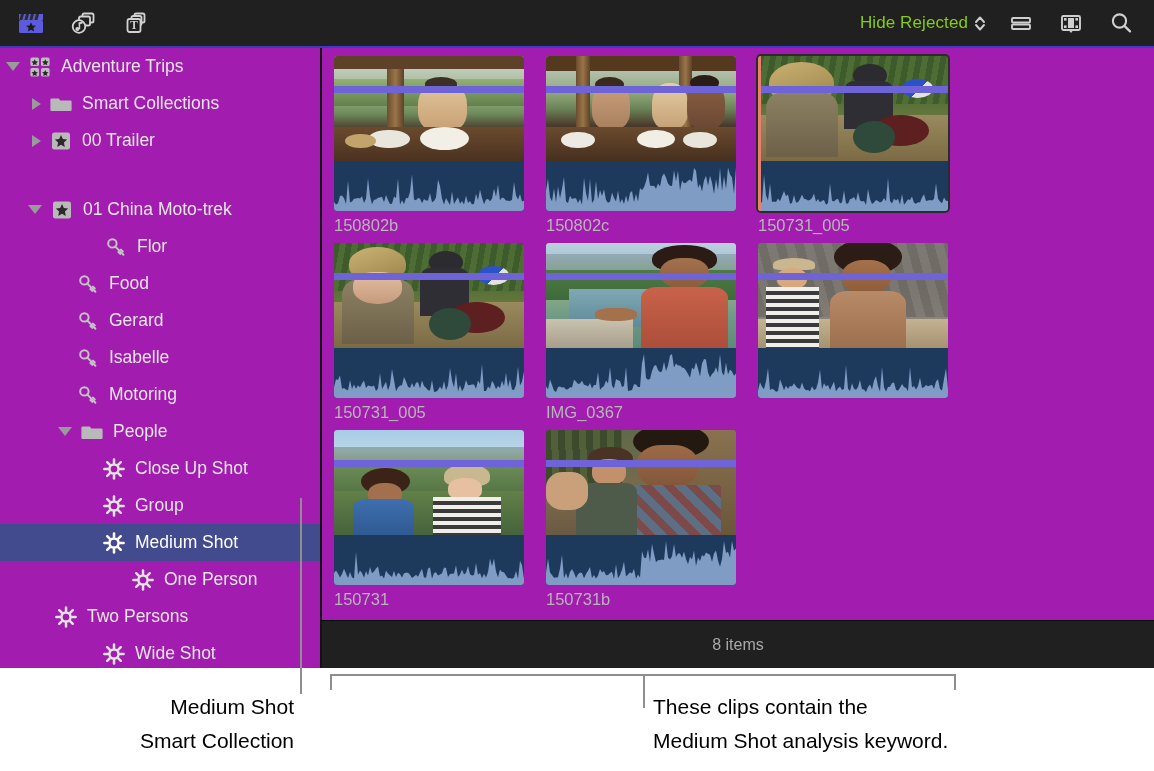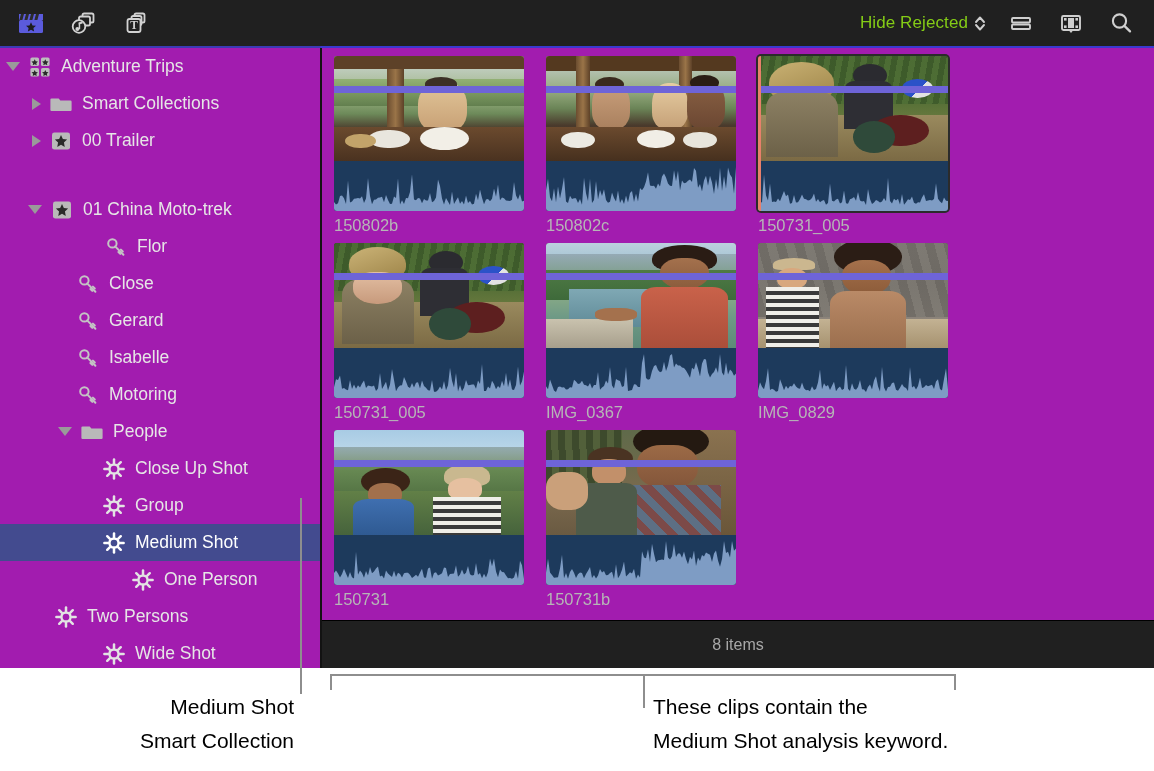--- a/index.html
+++ b/index.html
@@ -309,21 +309,21 @@
         <div class="srow" style="padding-left: 58px;">
           <span class="tri none" style="margin-right: 9px; width: 9px; height: 12px;"></span>
           <svg viewBox="0 0 24 24" class="sicon">
             <g fill="none" stroke="#c4c4c4" stroke-width="2" stroke-linecap="round">
               <circle cx="8.4" cy="8.4" r="4.2"></circle>
               <line x1="11.1" y1="11.4" x2="19.4" y2="19.7"></line>
               <line x1="14.4" y1="17" x2="16.3" y2="18.9"></line>
               <line x1="16.9" y1="14.6" x2="18.8" y2="16.5"></line>
             </g>
           </svg>
-          <span class="slabel">Close</span>
+          <span class="slabel">Food</span>
         </div>
         <div class="srow" style="padding-left: 58px;">
           <span class="tri none" style="margin-right: 9px; width: 9px; height: 12px;"></span>
           <svg viewBox="0 0 24 24" class="sicon">
             <g fill="none" stroke="#c4c4c4" stroke-width="2" stroke-linecap="round">
               <circle cx="8.4" cy="8.4" r="4.2"></circle>
               <line x1="11.1" y1="11.4" x2="19.4" y2="19.7"></line>
               <line x1="14.4" y1="17" x2="16.3" y2="18.9"></line>
               <line x1="16.9" y1="14.6" x2="18.8" y2="16.5"></line>
             </g>
@@ -624,21 +624,20 @@
                   <div style="position: absolute; left: 4%; top: 42%; width: 28%; height: 58%; background: repeating-linear-gradient(rgb(240, 239, 233) 0px, rgb(240, 239, 233) 4px, rgb(58, 58, 58) 4px, rgb(58, 58, 58) 8px);"></div>
                 </div>
               </div>
               <div class="kw-bar"></div>
               <div class="audio">
                 <svg viewBox="0 0 190 50" preserveAspectRatio="none">
                   <path d="M0,50 L0,42.7 L2,34.2 L4,38.8 L6,41.2 L8,33.3 L10,20.1 L12,42.1 L14,40.8 L16,41.8 L18,43.7 L20,43.1 L22,31.3 L24,36.6 L26,42.2 L28,37.8 L30,40.7 L32,38.1 L34,38.6 L36,35.3 L38,38.4 L40,40.2 L42,40.7 L44,34.4 L46,40.3 L48,42.3 L50,41.9 L52,43.3 L54,38.2 L56,41.9 L58,41.1 L60,34.6 L62,21.5 L64,41.3 L66,35.2 L68,38.5 L70,37.0 L72,42.1 L74,37.7 L76,33.8 L78,43.2 L80,40.2 L82,38.4 L84,41.9 L86,40.7 L88,16.9 L90,40.7 L92,43.0 L94,35.2 L96,40.8 L98,41.8 L100,39.0 L102,32.1 L104,41.3 L106,41.5 L108,44.0 L110,38.9 L112,36.6 L114,41.5 L116,32.6 L118,28.3 L120,38.2 L122,43.6 L124,18.7 L126,39.6 L128,43.4 L130,39.0 L132,38.7 L134,34.9 L136,34.4 L138,41.8 L140,42.8 L142,39.8 L144,35.9 L146,39.0 L148,40.0 L150,42.9 L152,18.9 L154,39.6 L156,38.1 L158,41.4 L160,37.9 L162,29.4 L164,40.1 L166,39.3 L168,37.1 L170,38.3 L172,37.5 L174,36.8 L176,40.9 L178,33.5 L180,31.2 L182,41.0 L184,42.4 L186,30.9 L188,20.3 L190,41.4 L190,50 Z" fill="#7e9cc4"></path>
                 </svg>
               </div>
             </div>
-            <div class="clip-name">IMG_0829</div>
           </div>
           <div class="clip">
             <div class="clip-thumb">
               <div class="filmstrip">
                 <div style="position: absolute; inset: 0px; overflow: hidden;">
                   <div style="position: absolute; inset: 0px; background: linear-gradient(rgb(168, 203, 228) 0%, rgb(188, 216, 234) 22%, rgb(110, 143, 92) 48%, rgb(93, 129, 80) 66%, rgb(77, 111, 68) 100%);"></div>
                   <div style="position: absolute; left: 0px; top: 16%; width: 100%; height: 18%; background: linear-gradient(rgb(143, 165, 168), rgb(124, 148, 114)); opacity: 0.9;"></div>
                   <div style="position: absolute; left: 0px; top: 30%; width: 100%; height: 30%; background: linear-gradient(rgb(109, 143, 87), rgb(85, 117, 69));"></div>
                   <div style="position: absolute; left: 0px; top: 58%; width: 100%; height: 42%; background: linear-gradient(rgb(98, 128, 71), rgb(70, 99, 60));"></div>
                   <div style="position: absolute; left: 14%; top: 36%; width: 26%; height: 26%; border-radius: 50%; background: rgb(59, 36, 23);"></div>

